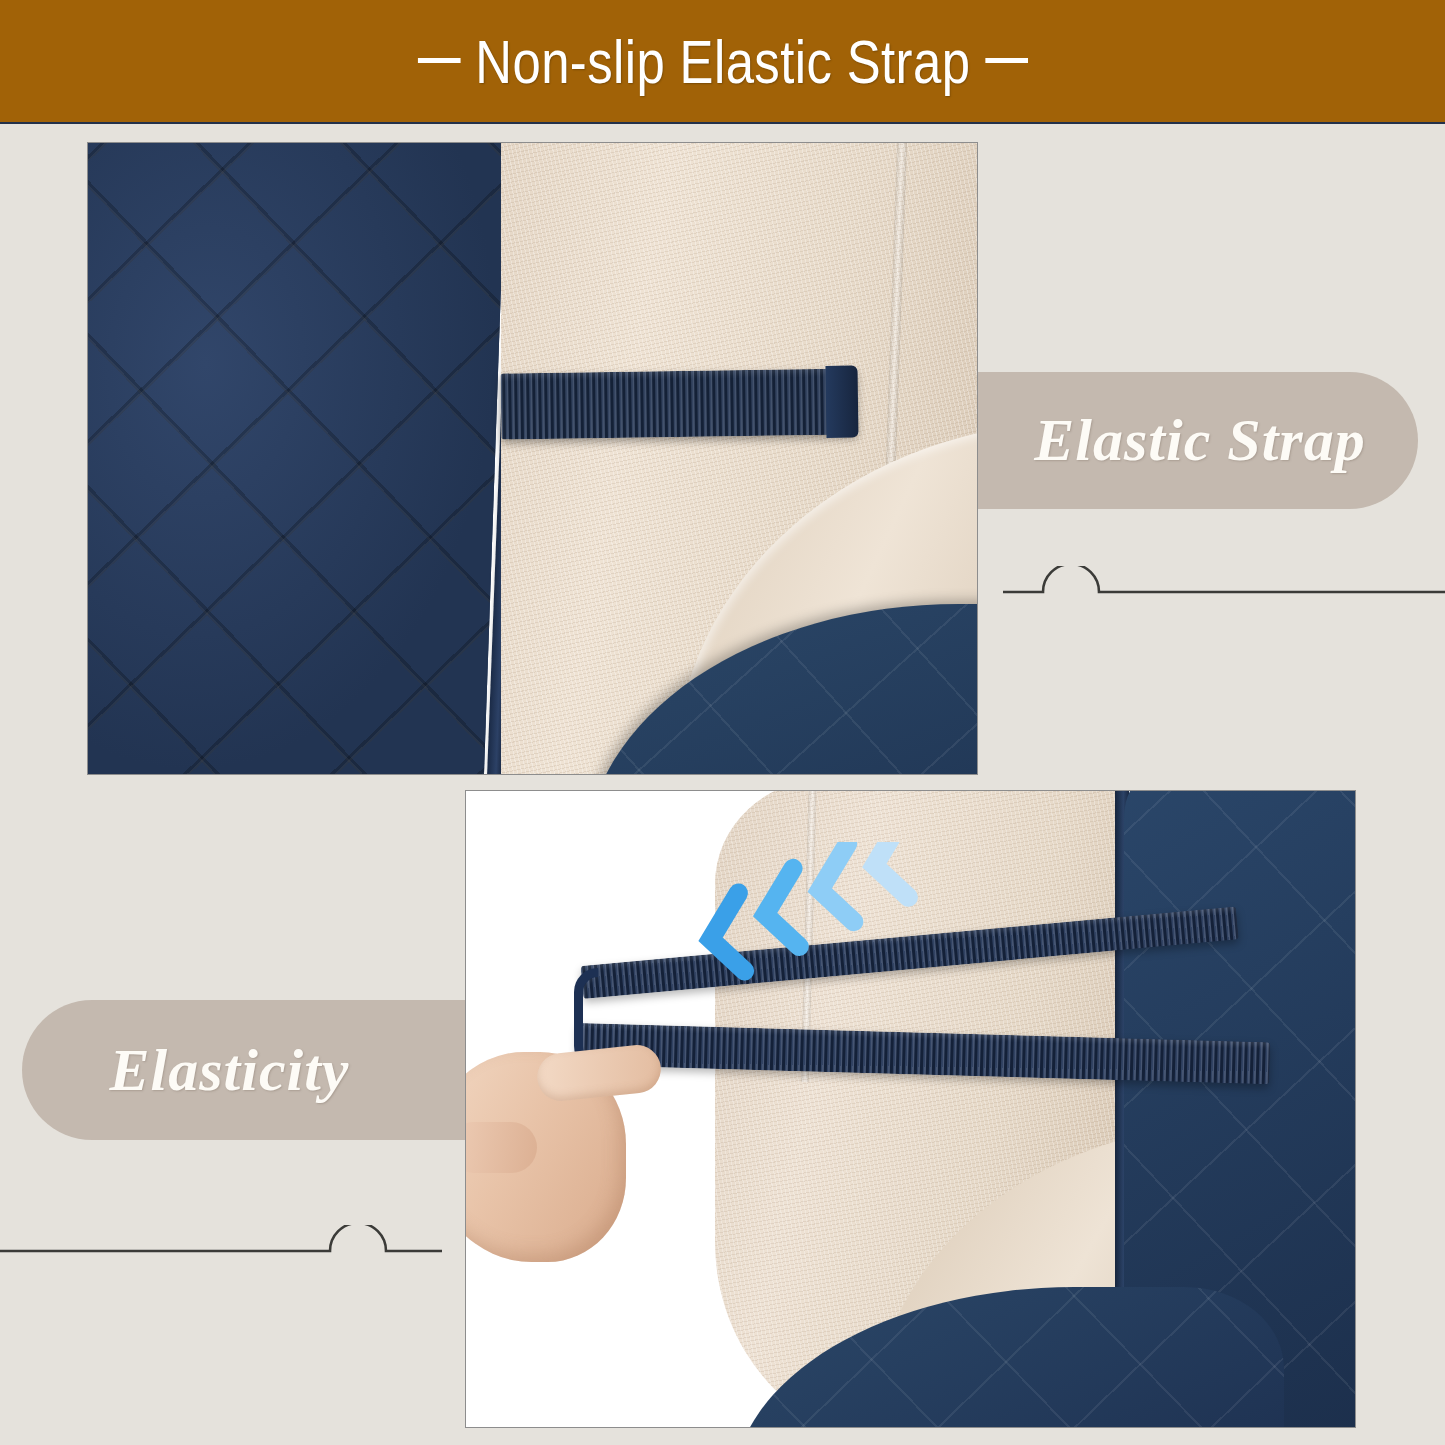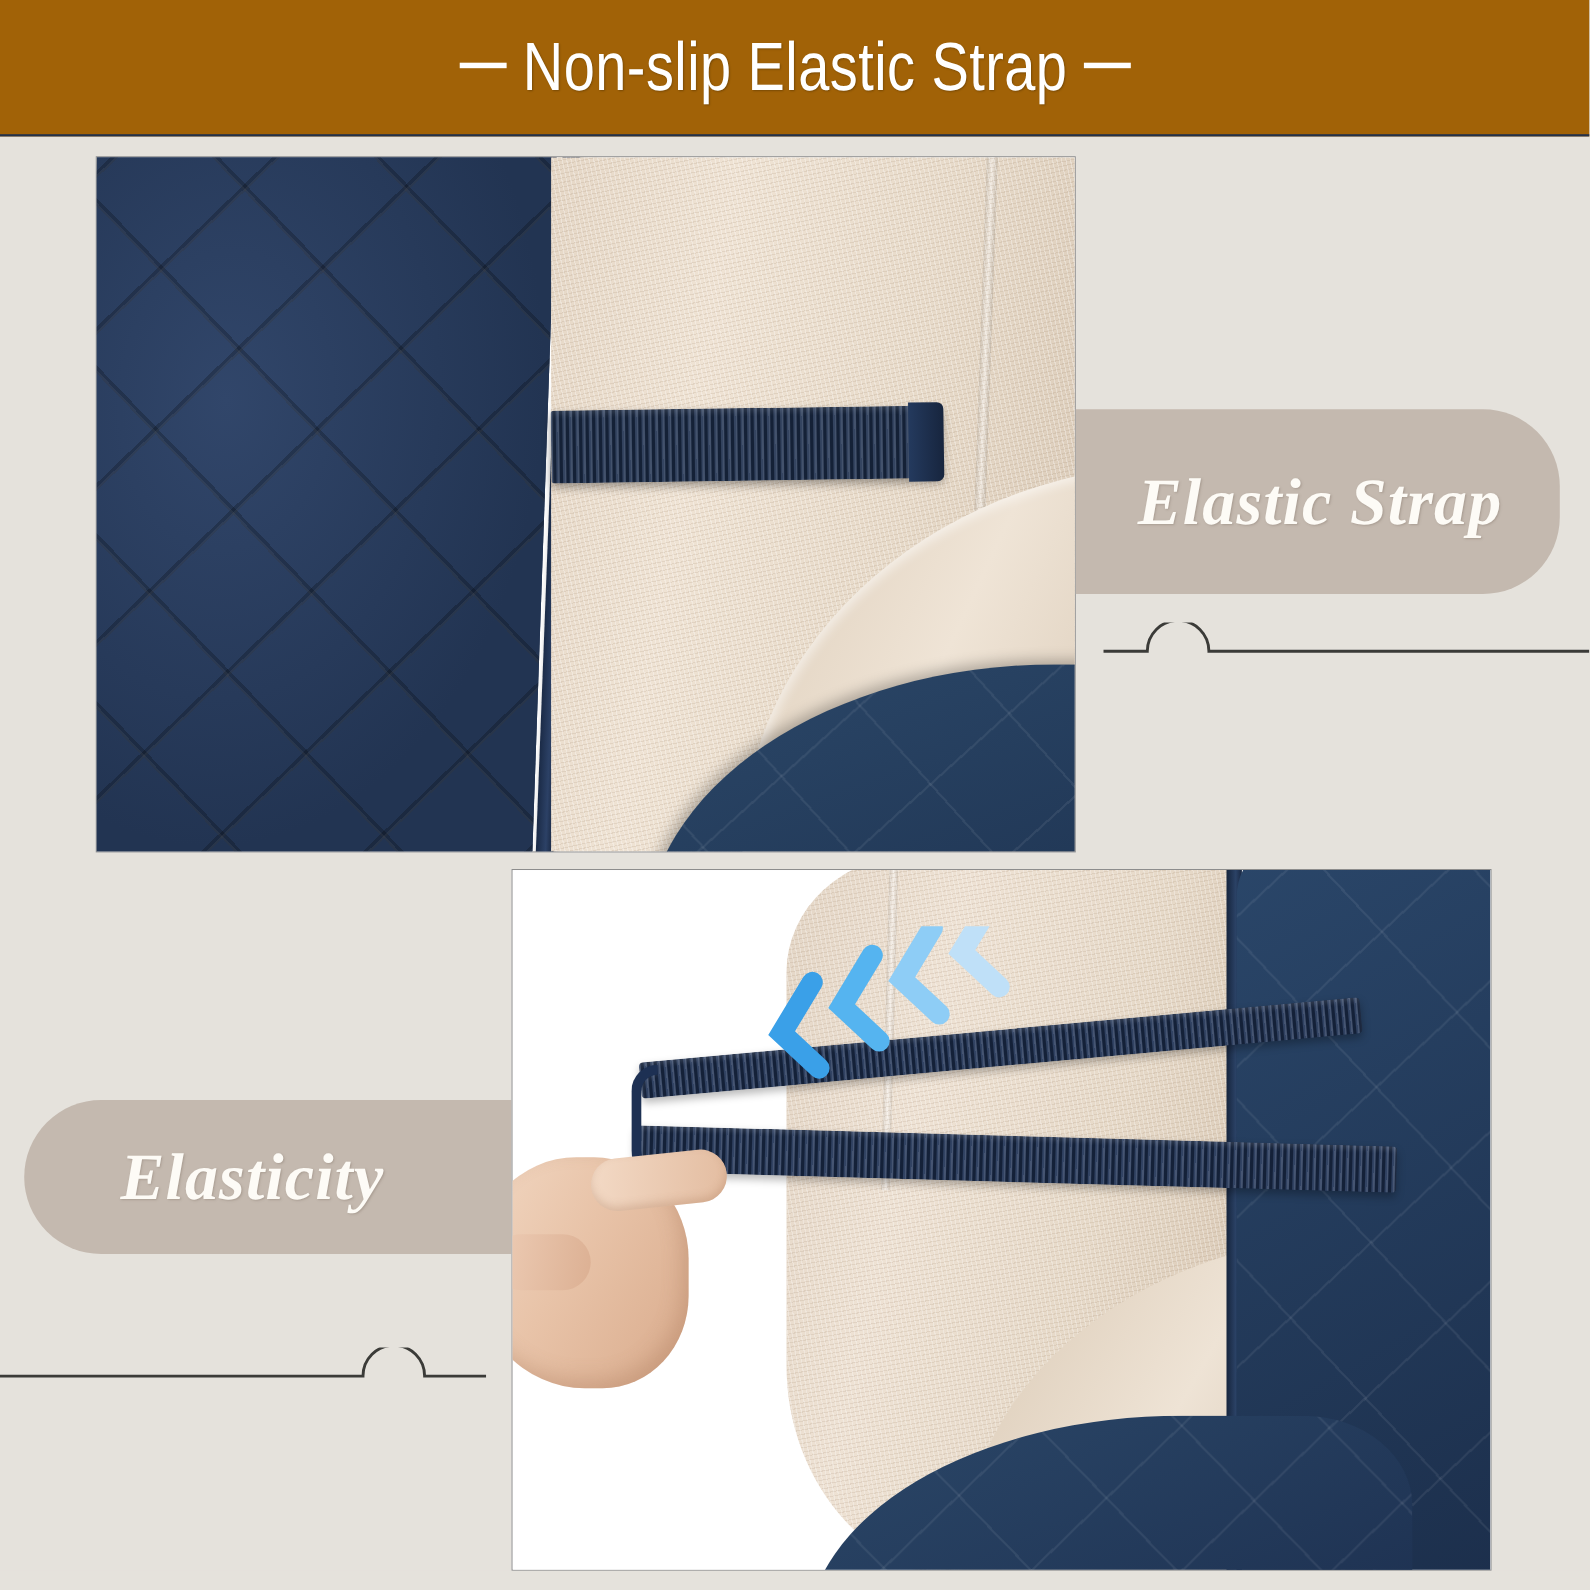--- a/index.html
+++ b/index.html
@@ -252,21 +252,21 @@
     display:flex; align-items:center;
     color:#fdfbf6;
     font-family:"Liberation Serif", serif;
     font-style:italic;
     font-weight:700;
     font-size:60px;
     letter-spacing:1px;
     text-shadow:1px 1px 2px rgba(120,105,95,0.35);
   }
   #pill-elastic-strap{
-    left:978px; top:372px; width:440px; height:168px;
+    left:978px; top:372px; width:440px; height:137px;
     border-radius:0 70px 70px 0;
     justify-content:center;
     padding-left:4px;
   }
   #pill-elasticity{
     left:22px; top:1000px; width:443px; height:140px;
     border-radius:70px 0 0 70px;
     justify-content:center;
     padding-right:28px;
   }

